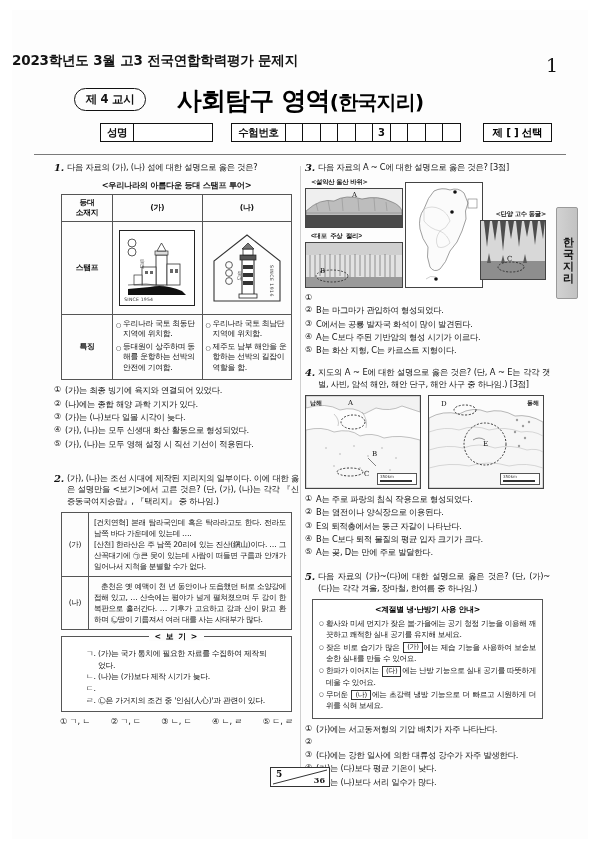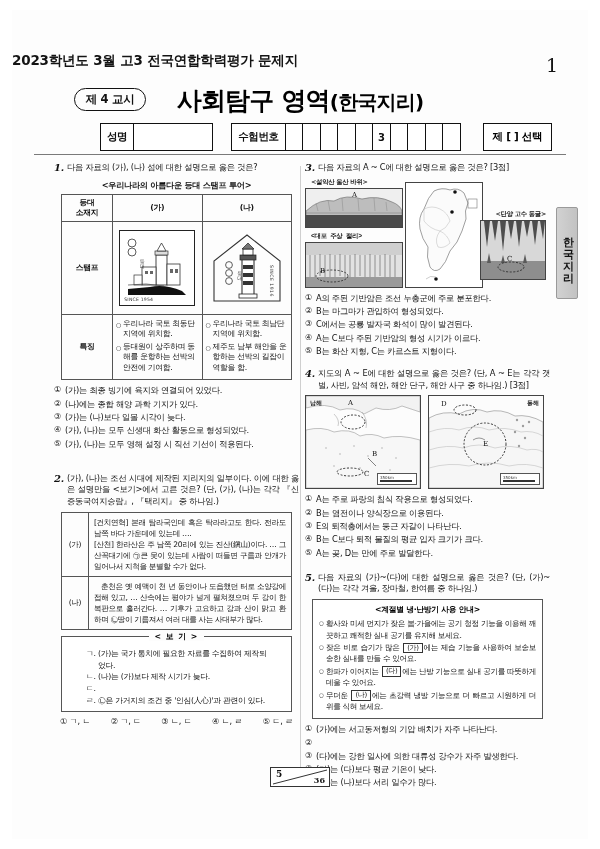--- a/index.html
+++ b/index.html
@@ -85,21 +85,21 @@
     left: 88px;
     top: 113px;
     display: flex;
     align-items: stretch;
     font-size: 10.5px;
   }
   .idbox {
     border: 1.3px solid #111;
     display: flex;
     align-items: center;
-    height: 28px;
+    height: 19px;
     box-sizing: border-box;
     background: #fff;
   }
   .idlabel {
     padding: 0 6px;
     font-weight: bold;
     letter-spacing: -0.4px;
     color: #111;
     white-space: nowrap;
   }
@@ -784,21 +784,20 @@
             </g>
             <ellipse cx="30" cy="46" rx="13" ry="5" fill="none" stroke="#222" stroke-width="0.8" stroke-dasharray="2,1.5"></ellipse>
           </svg>
           <div class="mk-letter" style="left:26px;top:34px;">C</div>
         </div>
       </div>
 
       <div class="choices" id="q3-choices">
             <div class="choice">
               <span class="ch-mark">①</span>
-              <span>A의 주된 기반암은 조선 누층군에 주로 분포한다.</span>
             </div>
             <div class="choice">
               <span class="ch-mark">②</span>
               <span>B는 마그마가 관입하여 형성되었다.</span>
             </div>
             <div class="choice">
               <span class="ch-mark">③</span>
               <span>C에서는 공룡 발자국 화석이 많이 발견된다.</span>
             </div>
             <div class="choice">

